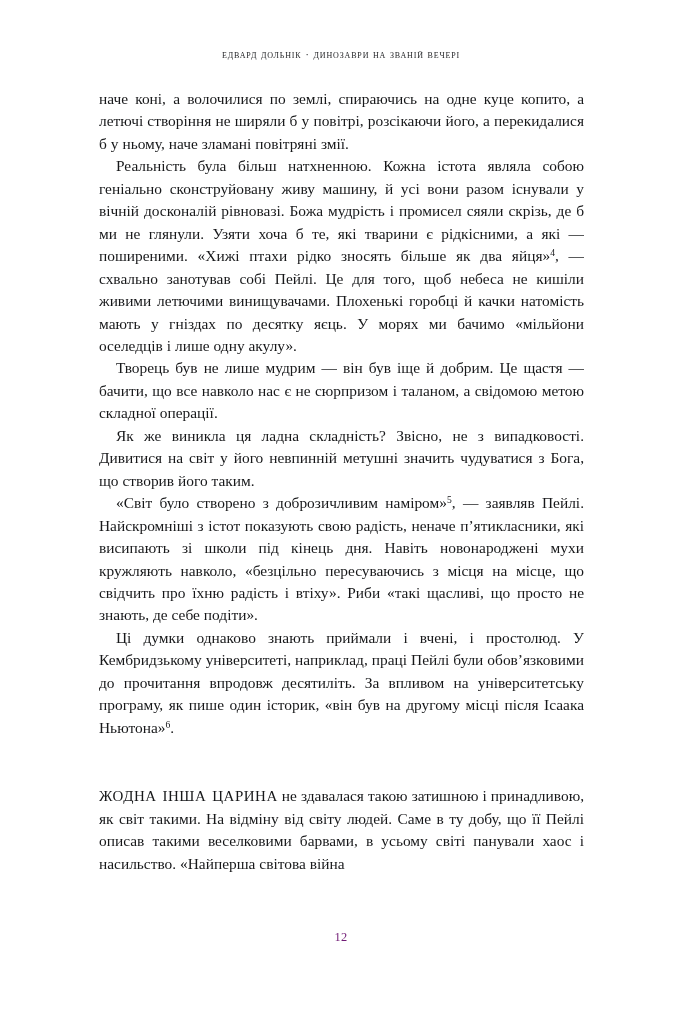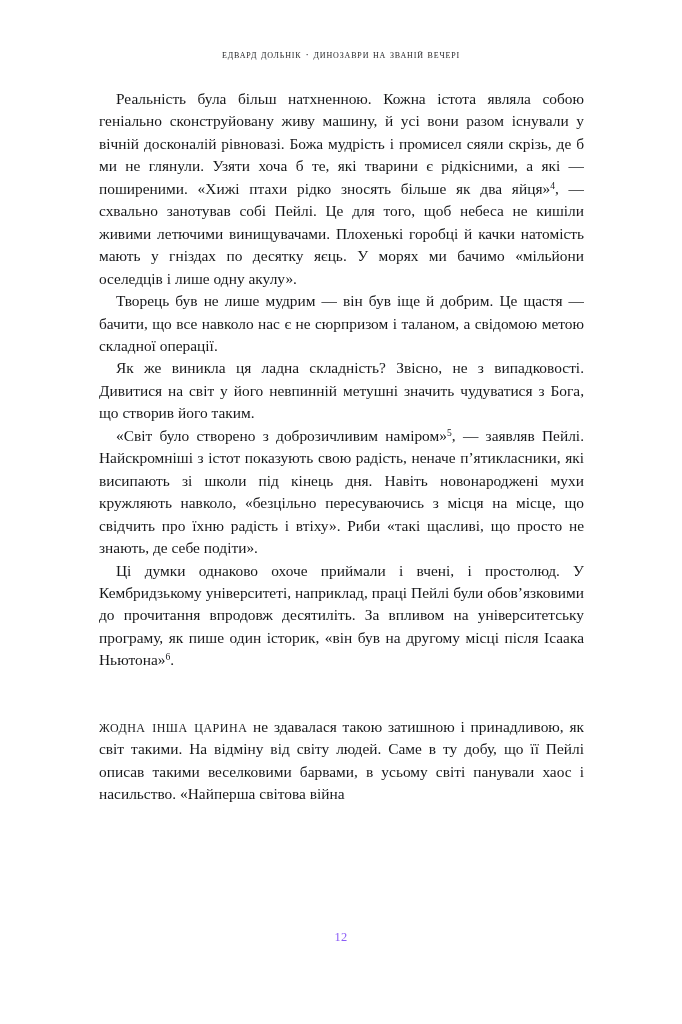--- a/index.html
+++ b/index.html
@@ -70,57 +70,58 @@
   }
 
   
   .section-break {
     height: 44px;
   }
   .smallcaps-open {
     font-variant: small-caps;
     text-transform: lowercase;
     letter-spacing: 0.5px;
-    font-size: 17px;
+    font-size: 21px;
     font-family: Liberation Serif, serif;
   }
 
   
   .folio {
     position: absolute;
     left: 0;
     top: 930px;
     width: 682px;
     text-align: center;
     font-size: 12.4px;
-    color: #8b5cf6;
+    color: #701a75;
     letter-spacing: 0.4px;
   }
 </style>
 </head>
 <body>
 
 <div class="page">
 
   <div class="running-head">
     <span class="rh-inner">Едвард Дольнік · Динозаври на званій вечері</span>
   </div>
 
   <div class="textblock">
 
+    <p class="para first"><span>наче коні, а волочилися по землі, спираючись на одне куце копито, а летючі створіння не ширяли б у повітрі, розсікаючи його, а перекидалися б у ньому, наче зламані повітряні змії.</span></p>
 
     <p class="para"><span>Реальність була більш натхненною. Кожна істота являла собою геніально сконструйовану живу машину, й усі вони разом існували у вічній досконалій рівновазі. Божа мудрість і промисел сяяли скрізь, де б ми не глянули. Узяти хоча б те, які тварини є рідкісними, а які — поширеними. «Хижі птахи рідко зносять більше як два яйця»</span><sup class="fn">4</sup><span>, — схвально занотував собі Пейлі. Це для того, щоб небеса не кишіли живими летючими винищувачами. Плохенькі горобці й качки натомість мають у гніздах по десятку яєць. У морях ми бачимо «мільйони оселедців і лише одну акулу».</span></p>
 
     <p class="para"><span>Творець був не лише мудрим — він був іще й добрим. Це щастя — бачити, що все навколо нас є не сюрпризом і таланом, а свідомою метою складної операції.</span></p>
 
     <p class="para"><span>Як же виникла ця ладна складність? Звісно, не з випадковості. Дивитися на світ у його невпинній метушні значить чудуватися з Бога, що створив його таким.</span></p>
 
     <p class="para"><span>«Світ було створено з доброзичливим наміром»</span><sup class="fn">5</sup><span>, — заявляв Пейлі. Найскромніші з істот показують свою радість, неначе п’ятикласники, які висипають зі школи під кінець дня. Навіть новонароджені мухи кружляють навколо, «безцільно пересуваючись з місця на місце, що свідчить про їхню радість і втіху». Риби «такі щасливі, що просто не знають, де себе подіти».</span></p>
 
-    <p class="para"><span>Ці думки однаково охоче приймали і вчені, і простолюд. У Кембридзькому університеті, наприклад, праці Пейлі були обов’язковими до прочитання впродовж десятиліть. За впливом на університетську програму, як пише один історик, «він був на другому місці після Ісаака Ньютона»</span><sup class="fn">6</sup><span>.</span></p>
+    <p class="para"><span>Ці думки однаково знають приймали і вчені, і простолюд. У Кембридзькому університеті, наприклад, праці Пейлі були обов’язковими до прочитання впродовж десятиліть. За впливом на університетську програму, як пише один історик, «він був на другому місці після Ісаака Ньютона»</span><sup class="fn">6</sup><span>.</span></p>
 
     <div class="section-break"></div>
 
     <p class="para first"><span class="smallcaps-open">Жодна інша царина</span><span> не здавалася такою затишною і принадливою, як світ такими. На відміну від світу людей. Саме в ту добу, що її Пейлі описав такими веселковими барвами, в усьому світі панували хаос і насильство. «Найперша світова війна</span></p>
 
   </div>
 
   <div class="folio">12</div>
 
 </div>

